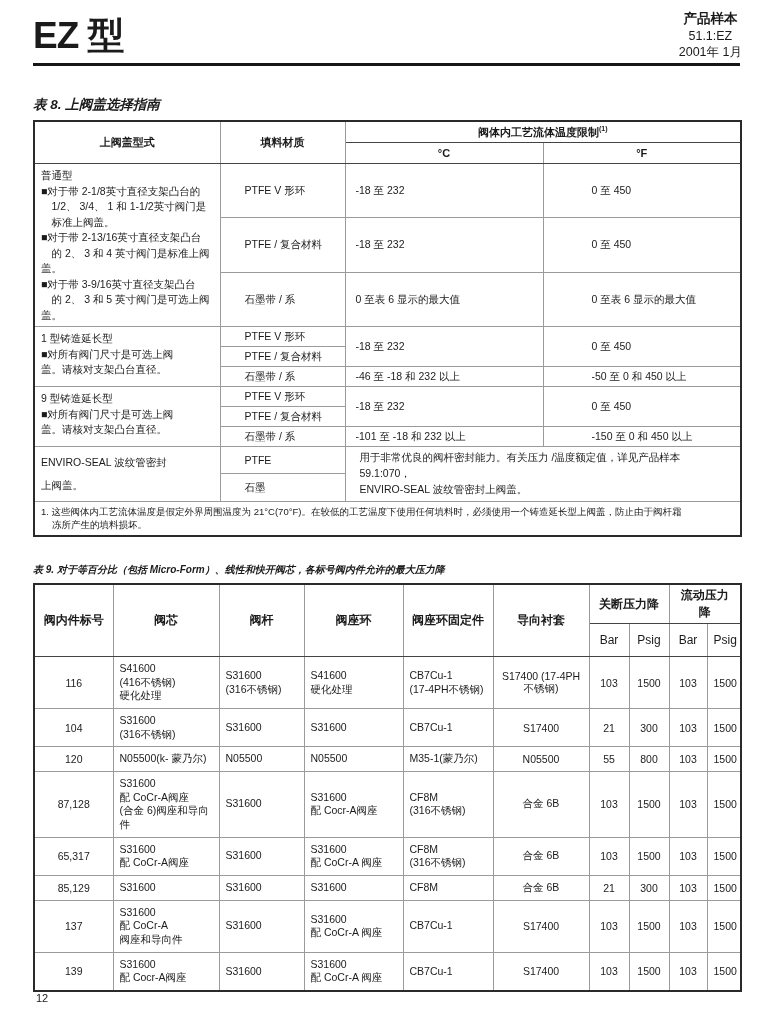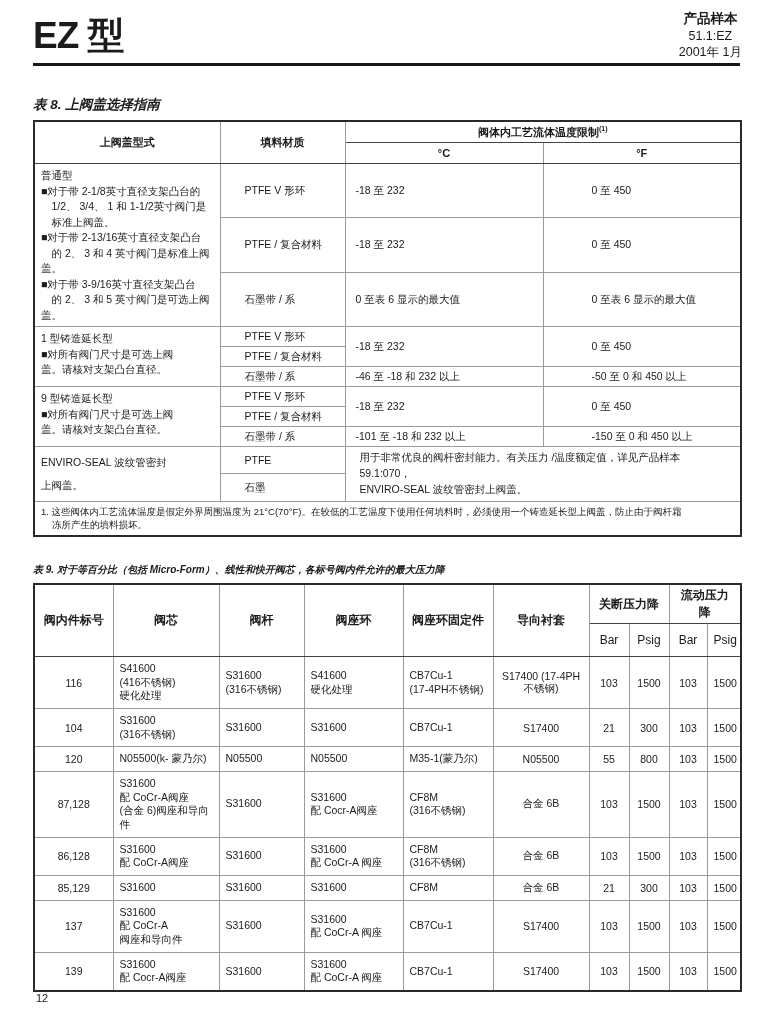--- a/index.html
+++ b/index.html
@@ -254,21 +254,21 @@
           <td class="ml">CF8M
 (316不锈钢)</td>
           <td class="c">合金 6B</td>
           <td class="c">103</td>
           <td class="c">1500</td>
           <td class="c">103</td>
           <td class="c">1500</td>
         </tr>
 
         <tr>
-          <td class="c">86,128</td>
+          <td class="c">65,317</td>
           <td class="ml">S31600
 配 CoCr-A阀座</td>
           <td class="ml">S31600</td>
           <td class="ml">S31600
 配 CoCr-A 阀座</td>
           <td class="ml">CF8M
 (316不锈钢)</td>
           <td class="c">合金 6B</td>
           <td class="c">103</td>
           <td class="c">1500</td>

